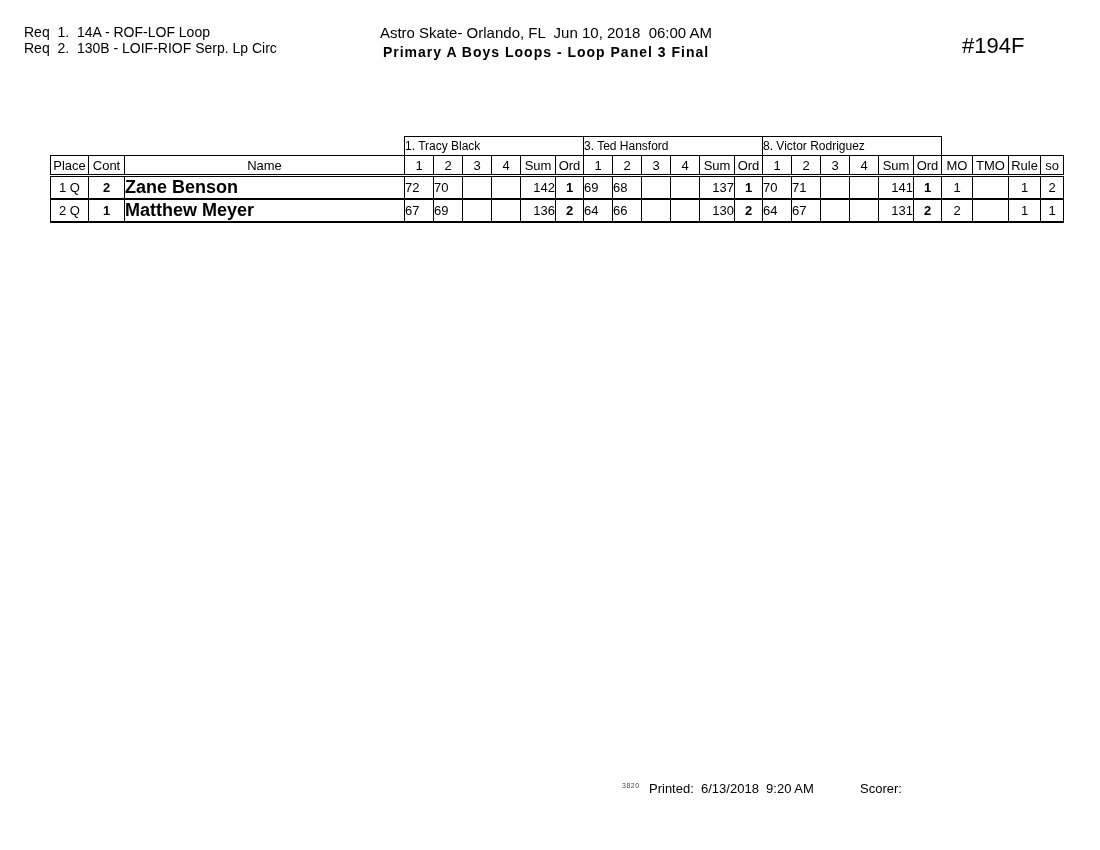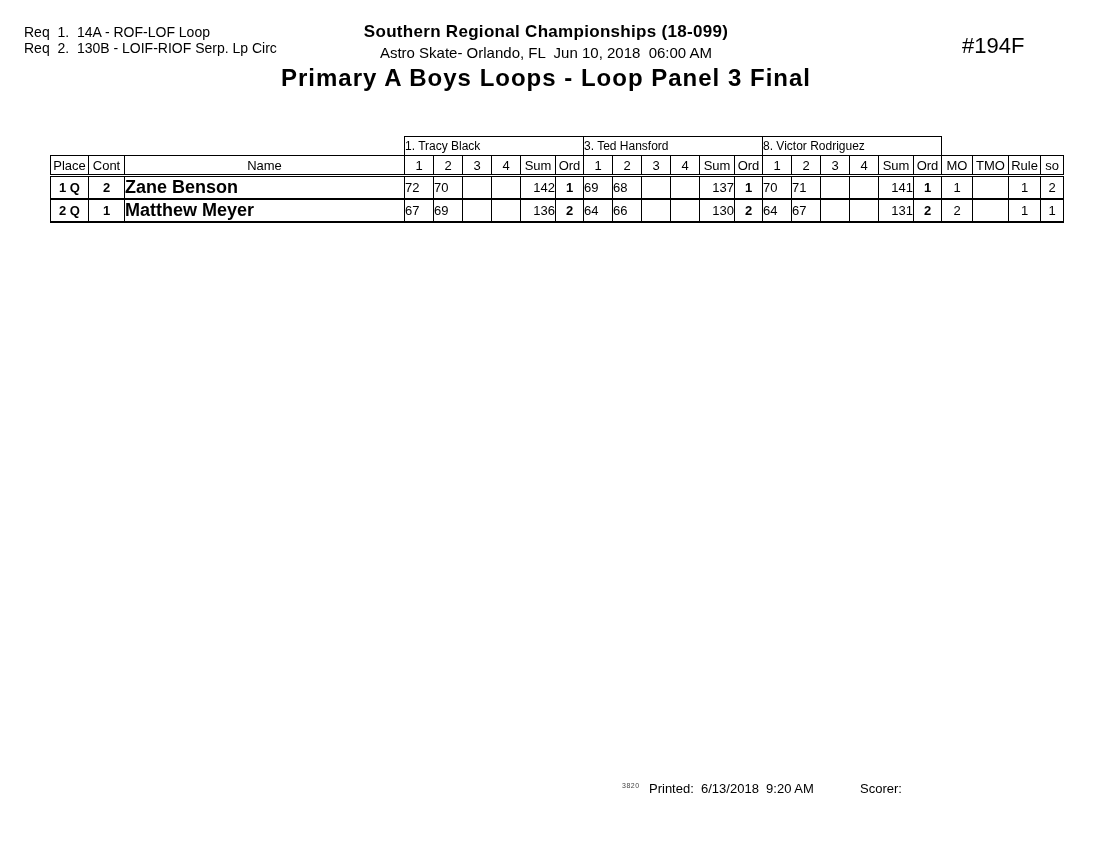--- a/index.html
+++ b/index.html
@@ -17,21 +17,21 @@
   .req-block {
     position: absolute; left: 24px; top: 24px;
     font-size: 14px; line-height: 16px;
   }
   .center-block {
     position: absolute; left: 0; top: 22px; width: 1092px;
     text-align: center;
   }
   .title-main   { font-size: 17px; font-weight: bold; letter-spacing: .3px; }
   .title-venue  { font-size: 15px; margin-top: 2px; }
-  .title-event  { font-size: 24px; font-weight: bold; letter-spacing: 1px; margin-top: 3px; }
+  .title-event  { font-size: 14px; font-weight: bold; letter-spacing: 1px; margin-top: 3px; }
   .title-report { font-size: 15px; margin-top: 4px; }
   .doc-number {
     position: absolute; left: 962px; top: 33px;
     font-size: 22px; font-weight: normal;
   }
 
   
   .table-wrap { position: absolute; left: 23px; top: 136px; padding-left: 27px; }
   table.t {
     border-collapse: collapse;
@@ -50,21 +50,21 @@
   td.jh {
     font-size: 12px;
     text-align: left;
     padding-left: 5px;
     height: 21px;
   }
   tr.hdr td { border-bottom: 3px double #000; text-align: center; }
   td.h-name { text-align: left; padding-left: 5px; }
   td.ordc { border-left: 3px solid #000; border-right: 3px solid #000; text-align: center; }
   tr.data td { border-bottom: 2px solid #000; }
-  td.place { font-weight: bold; text-align: center; }
+  td.place { font-weight: normal; text-align: center; }
   td.cont  { font-weight: bold; text-align: center; }
   td.name  { font-weight: bold; font-size: 18px; text-align: left; padding-left: 6px; margin-top: 20px; }
   td.score { text-align: left; padding-left: 4px; }
   td.sumc  { text-align: right; padding-right: 4px; }
   tr.data td.ordc { font-weight: bold; }
   td.tail  { text-align: center; }
 
   
   .footer-code {
     position: absolute; left: 622px; top: 782px;
@@ -81,21 +81,20 @@
 </style>
 </head>
 <body>
 
 <div class="req-block">
   <div class="pre">Req  1.  14A - ROF-LOF Loop</div>
   <div class="pre">Req  2.  130B - LOIF-RIOF Serp. Lp Circ</div>
 </div>
 
 <div class="center-block">
-  <div class="title-main">Southern Regional Championships (18-099)</div>
   <div class="title-venue pre">Astro Skate- Orlando, FL  Jun 10, 2018  06:00 AM</div>
   <div class="title-event">Primary A Boys Loops - Loop Panel 3 Final</div>
 </div>
 
 <div class="doc-number">#194F</div>
 
 <div class="table-wrap">
 <table class="t">
   <colgroup>
     <col style="width:38px">

